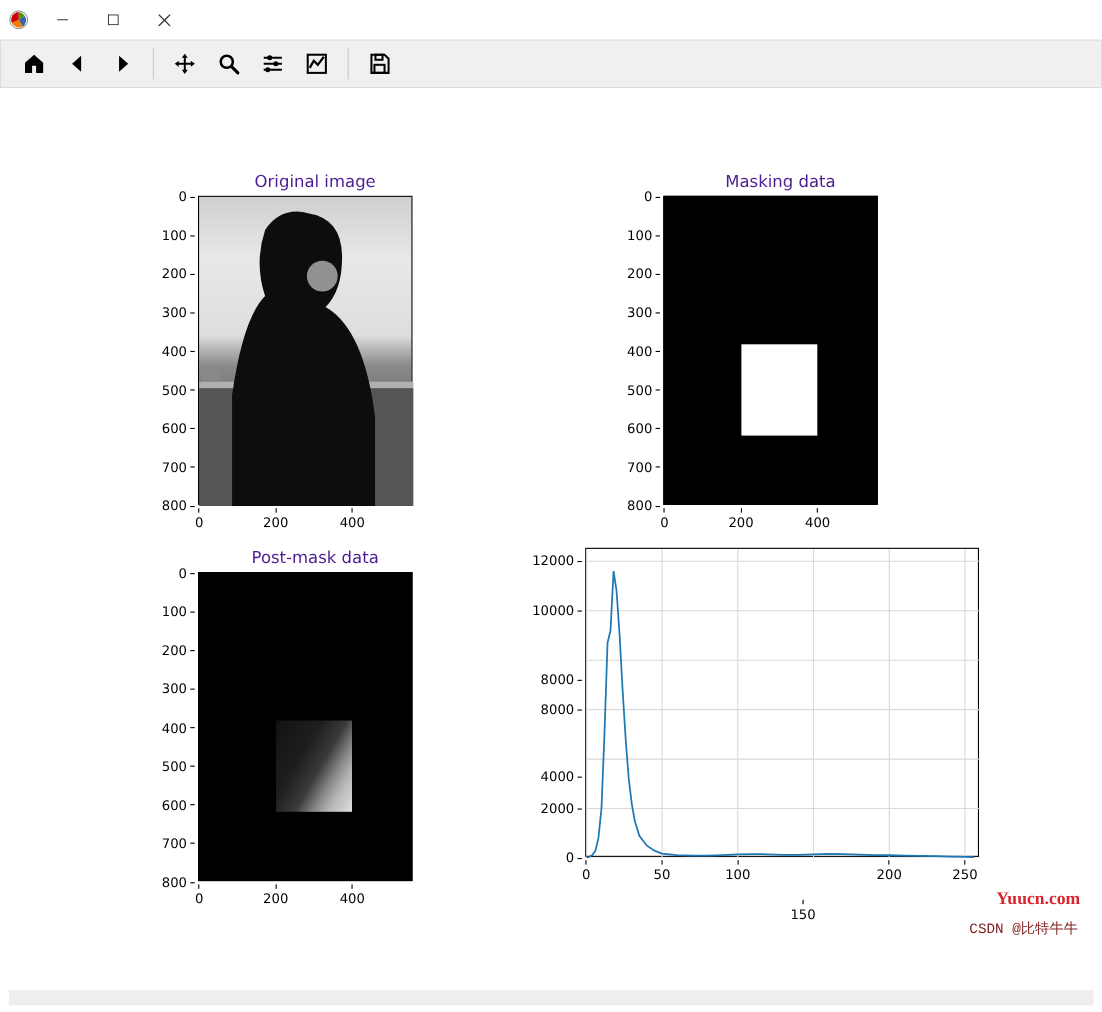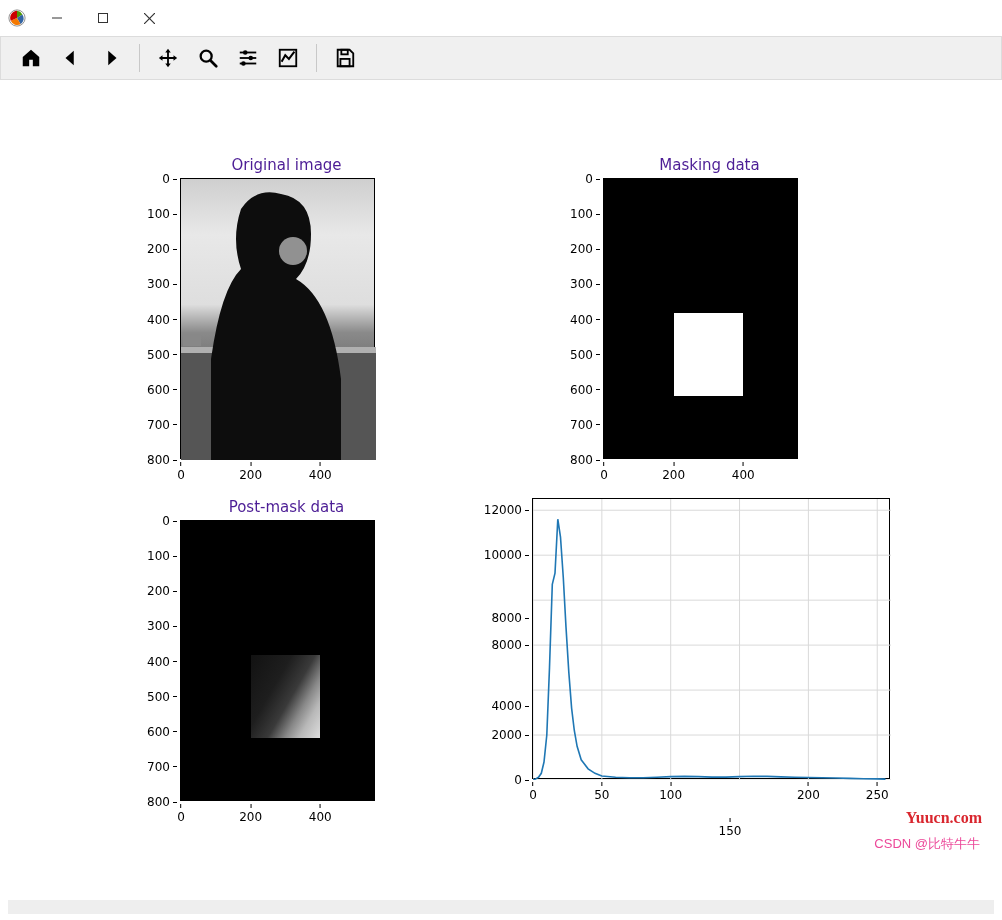--- a/index.html
+++ b/index.html
@@ -18,21 +18,21 @@
 .img-frame { position: relative; border: 1px solid #000; background: #000; }
 .axis-y { position: absolute; left: -44px; top: 0; height: 100%; width: 40px; }
 .axis-y .tick { position: absolute; right: 0; transform: translateY(-50%); font-size: 12px; font-family: "DejaVu Sans", sans-serif; color: #000; display: flex; align-items: center; }
 .axis-y .tick .tm { width: 4px; height: 1px; background: #000; margin-left: 3px; }
 .axis-x { position: absolute; bottom: -28px; left: 0; width: 100%; height: 24px; }
 .axis-x .tick { position: absolute; top: 0; transform: translateX(-50%); font-size: 12px; font-family: "DejaVu Sans", sans-serif; color: #000; text-align: center; }
 .axis-x .tick .tm { width: 1px; height: 4px; background: #000; margin: 0 auto 2px; }
 .mask-white { position: absolute; background: #fff; }
 .chart-frame { position: relative; border: 1px solid #000; background: #fff; }
 .watermark-top { position: absolute; right: 18px; bottom: 48px; color: #d9262e; font-family: Georgia, serif; font-size: 16px; font-weight: bold; }
-.watermark-bottom { position: absolute; right: 20px; bottom: 22px; color: #ec4899; font-size: 13px; }
+.watermark-bottom { position: absolute; right: 20px; bottom: 22px; color: #7f1d1d; font-size: 13px; font-family: Liberation Mono, monospace; }
 .statusbar { position: absolute; bottom: 6px; left: 8px; right: 8px; height: 14px; background: #eeeeee; }
 </style>
 </head>
 <body>
 
 <div class="titlebar">
   <svg class="app-icon" viewBox="0 0 20 20">
     <circle cx="10" cy="10" r="9" fill="none" stroke="#888" stroke-width="1"></circle>
     <path d="M10 10 L10 2 A8 8 0 0 1 16 6 Z" fill="#4e9a06"></path>
     <path d="M10 10 L16 6 A8 8 0 0 1 14 17 Z" fill="#3465a4"></path>

